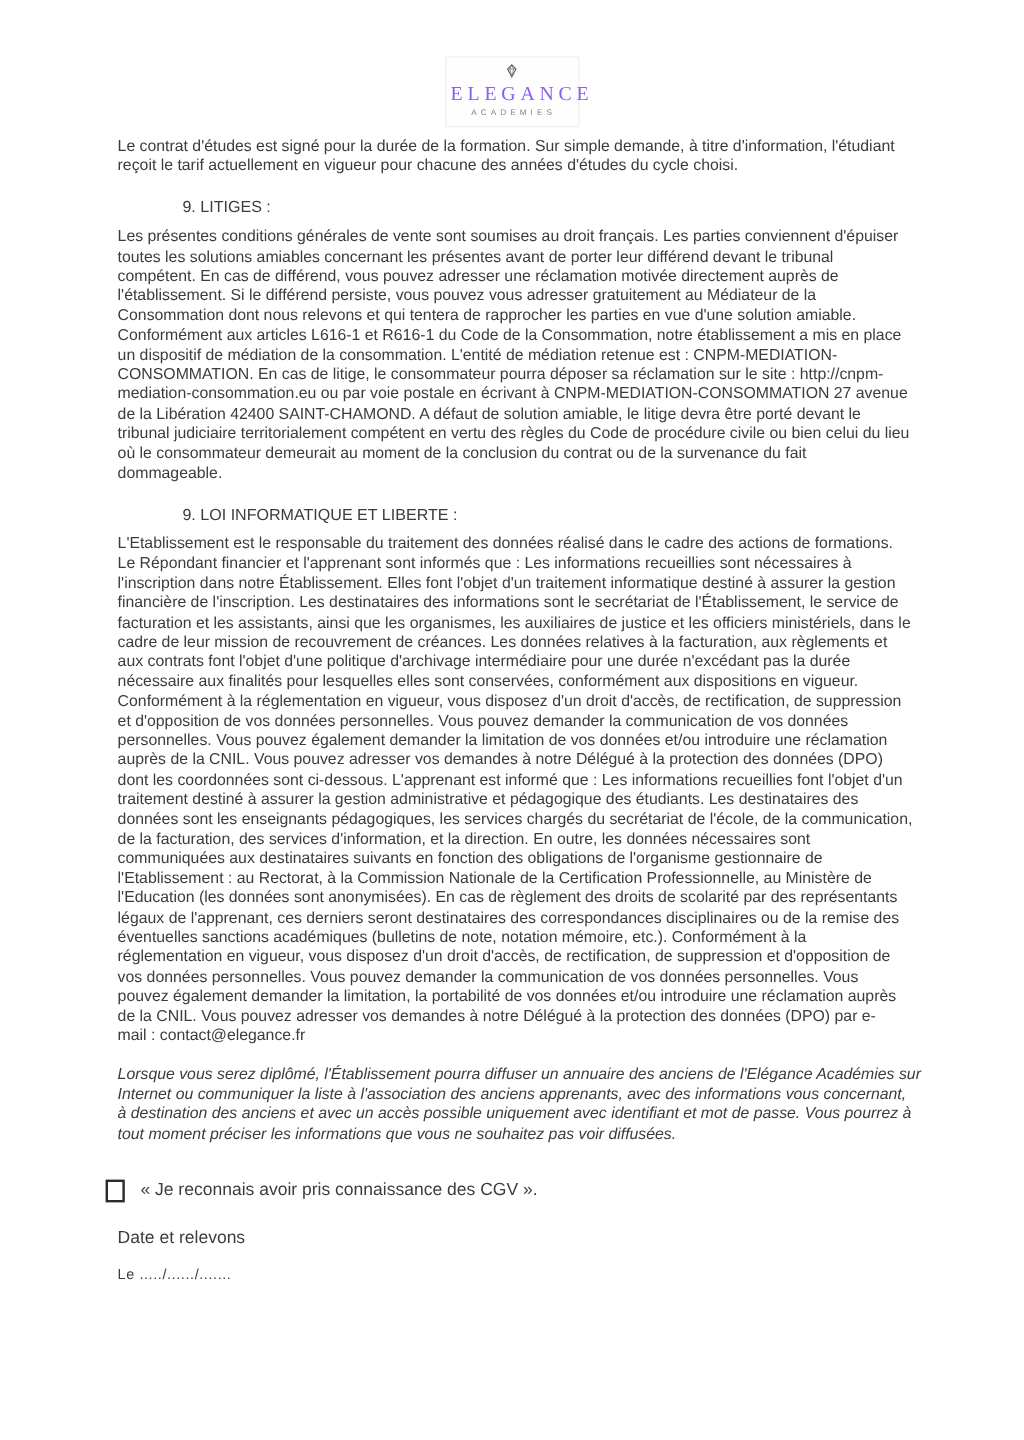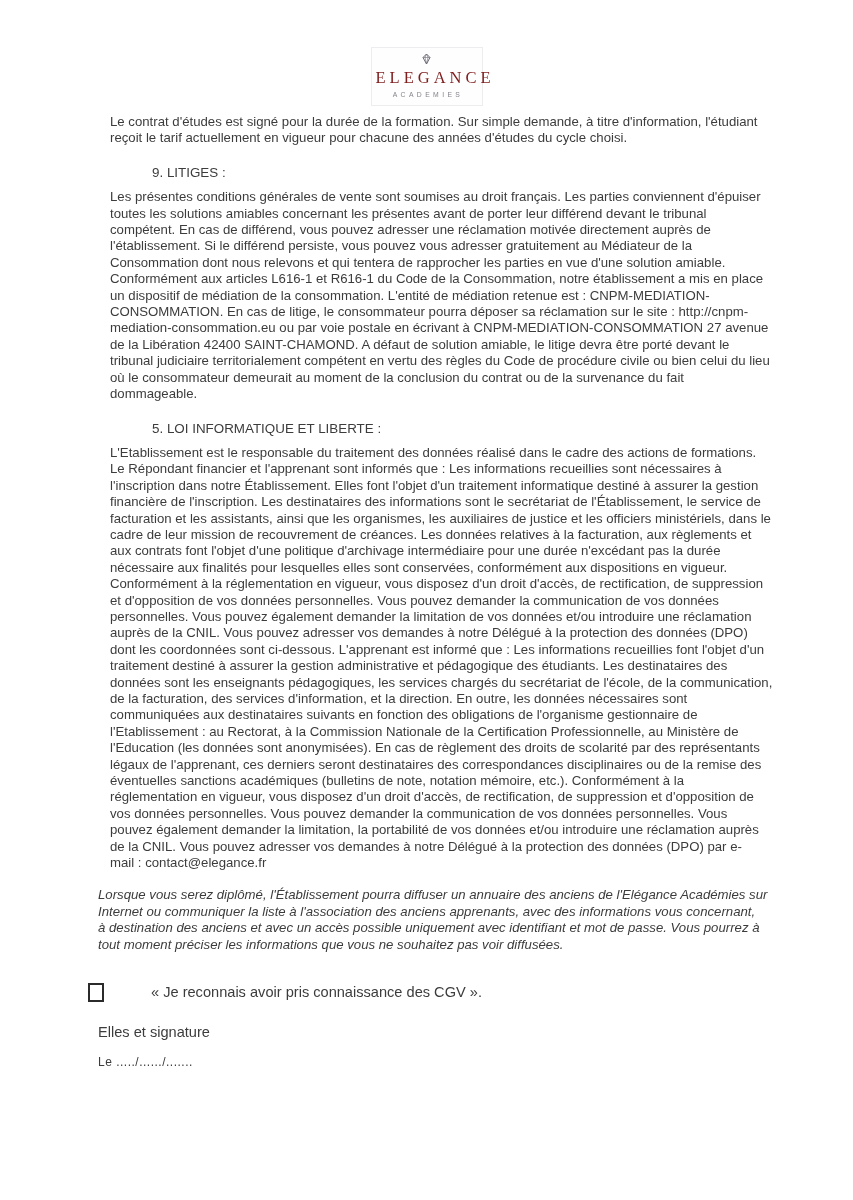--- a/index.html
+++ b/index.html
@@ -21,21 +21,21 @@
     text-align: center;
     background: #fefefe;
   }
   .ornament { line-height: 0; }
   .ornament svg { display: inline-block; }
   .brand {
     font-family: "Liberation Serif", serif;
     font-size: 16.5px;
     letter-spacing: 4px;
     text-indent: 4px;
-    color: #7f1d1d;
+    color: #8b5cf6;
     margin-top: 3px;
     white-space: nowrap;
     text-align: center;
   }
   .brand-sub {
     font-size: 6.8px;
     letter-spacing: 3.4px;
     text-indent: 3px;
     color: #82828c;
     margin-top: 3px;
@@ -50,35 +50,34 @@
   }
   h2.sec-heading {
     font-size: 13.4px;
     font-weight: 400;
     margin: 18px 0 0 54px;
     line-height: 16.4px;
     color: #3c3c3c;
   }
   h2.first { margin-top: 19px; }
   p.body-par {
-    margin: 8px 0 0 12px;
+    margin: 8px 0 0 0;
     white-space: pre-line;
   }
   p.closing-par {
     margin: 16px 0 0 0;
     white-space: pre-line;
     font-style: italic;
   }
   
   .ack-row {
     display: flex;
     align-items: center;
     margin: 30px 0 0 -10px;
     font-size: 14.6px;
-    gap: 34px;
   }
   .cgv-checkbox {
     display: inline-block;
     width: 12px;
     height: 15px;
     border: 2px solid #2b2b2b;
     background: #ffffff;
     margin-right: 13px;
     flex: 0 0 auto;
     cursor: pointer;
@@ -115,21 +114,21 @@
 Consommation dont nous relevons et qui tentera de rapprocher les parties en vue d'une solution amiable.
 Conformément aux articles L616-1 et R616-1 du Code de la Consommation, notre établissement a mis en place
 un dispositif de médiation de la consommation. L'entité de médiation retenue est : CNPM-MEDIATION-
 CONSOMMATION. En cas de litige, le consommateur pourra déposer sa réclamation sur le site : http://cnpm-
 mediation-consommation.eu ou par voie postale en écrivant à CNPM-MEDIATION-CONSOMMATION 27 avenue
 de la Libération 42400 SAINT-CHAMOND. A défaut de solution amiable, le litige devra être porté devant le
 tribunal judiciaire territorialement compétent en vertu des règles du Code de procédure civile ou bien celui du lieu
 où le consommateur demeurait au moment de la conclusion du contrat ou de la survenance du fait
 dommageable.</p>
 
-    <h2 class="sec-heading">5. LOI INFORMATIQUE ET LIBERTE :</h2>
+    <h2 class="sec-heading">9. LOI INFORMATIQUE ET LIBERTE :</h2>
     <p class="body-par"> L'Etablissement est le responsable du traitement des données réalisé dans le cadre des actions de formations.
 Le Répondant financier et l'apprenant sont informés que : Les informations recueillies sont nécessaires à
 l'inscription dans notre Établissement. Elles font l'objet d'un traitement informatique destiné à assurer la gestion
 financière de l'inscription. Les destinataires des informations sont le secrétariat de l'Établissement, le service de
 facturation et les assistants, ainsi que les organismes, les auxiliaires de justice et les officiers ministériels, dans le
 cadre de leur mission de recouvrement de créances. Les données relatives à la facturation, aux règlements et
 aux contrats font l'objet d'une politique d'archivage intermédiaire pour une durée n'excédant pas la durée
 nécessaire aux finalités pour lesquelles elles sont conservées, conformément aux dispositions en vigueur.
 Conformément à la réglementation en vigueur, vous disposez d'un droit d'accès, de rectification, de suppression
 et d'opposition de vos données personnelles. Vous pouvez demander la communication de vos données
@@ -153,17 +152,17 @@
     <p class="closing-par">Lorsque vous serez diplômé, l'Établissement pourra diffuser un annuaire des anciens de l'Elégance Académies sur
 Internet ou communiquer la liste à l'association des anciens apprenants, avec des informations vous concernant,
 à destination des anciens et avec un accès possible uniquement avec identifiant et mot de passe. Vous pourrez à
 tout moment préciser les informations que vous ne souhaitez pas voir diffusées.</p>
 
     <div class="ack-row">
       <span class="cgv-checkbox" role="checkbox" aria-checked="false"></span>
       <span>« Je reconnais avoir pris connaissance des CGV ».</span>
     </div>
 
-    <p class="date-label">Elles et signature</p>
+    <p class="date-label">Date et relevons</p>
     <p class="date-line">Le ...../....../.......</p>
 
   </main>
 </div>
 
 </body></html>

